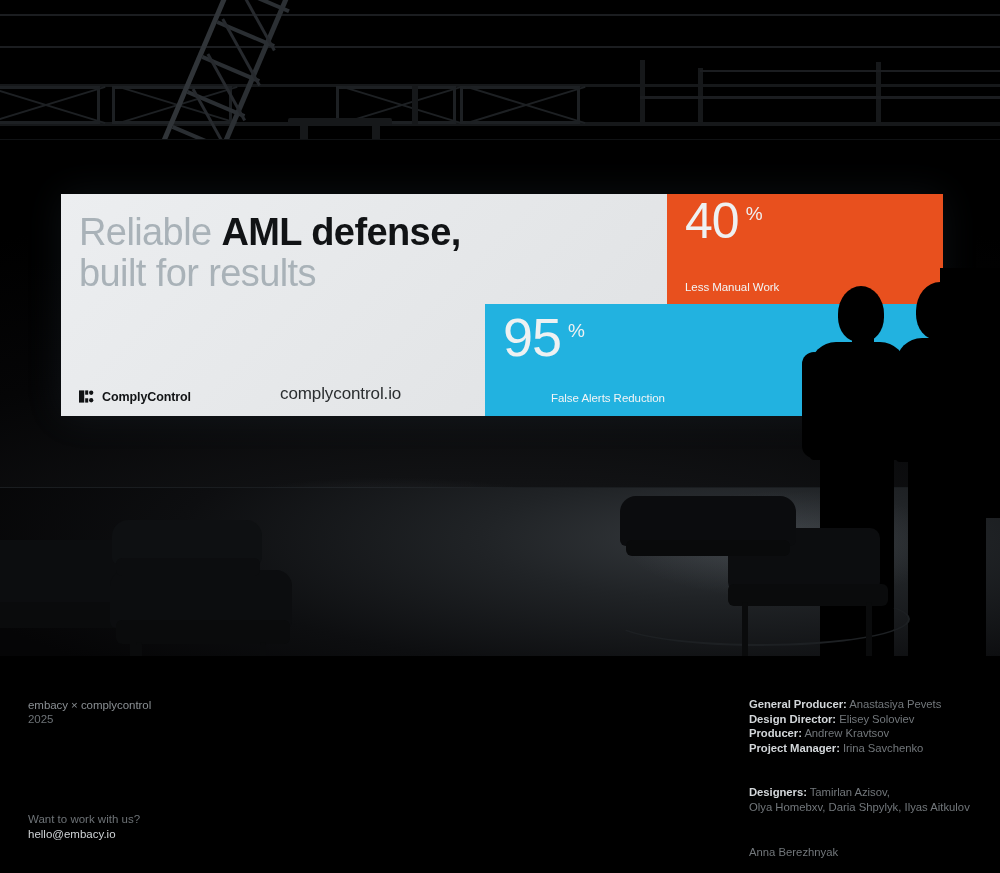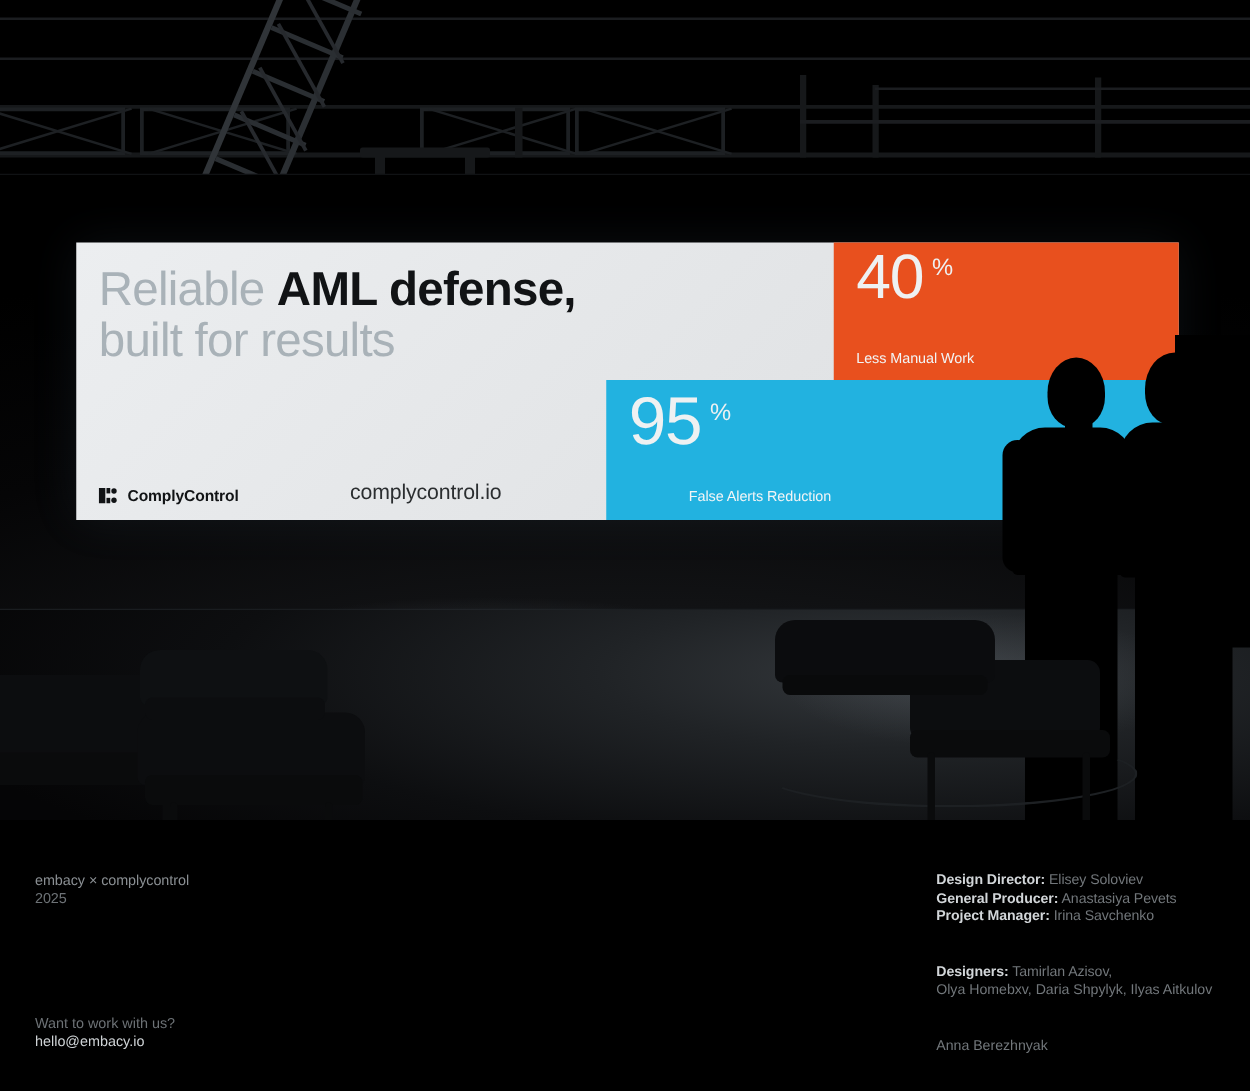--- a/index.html
+++ b/index.html
@@ -248,22 +248,23 @@
       <div class="ln">embacy × complycontrol</div>
       <div class="ln dim">2025</div>
     </div>
 
     <div class="contact">
       <div class="q">Want to work with us?</div>
       <div class="mail">hello@embacy.io</div>
     </div>
 
     <div class="c-right">
+      <div class="crow"><span class="role">General Producer:</span><span class="name"> Anastasiya Pevets</span></div>
       <div class="crow"><span class="role">Design Director:</span><span class="name"> Elisey Soloviev</span></div>
-      <div class="crow"><span class="role">General Producer:</span><span class="name"> Anastasiya Pevets</span></div>
+      <div class="crow"><span class="role">Producer:</span><span class="name"> Andrew Kravtsov</span></div>
       <div class="crow"><span class="role">Project Manager:</span><span class="name"> Irina Savchenko</span></div>
 
       <div class="cgroup">
         <div class="crow"><span class="role">Designers:</span><span class="name"> Tamirlan Azisov,</span></div>
         <div class="cont">Olya Homebxv, Daria Shpylyk, Ilyas Aitkulov</div>
       </div>
 
       <div class="cgroup">
         <div class="cont">Anna Berezhnyak</div>
       </div>

